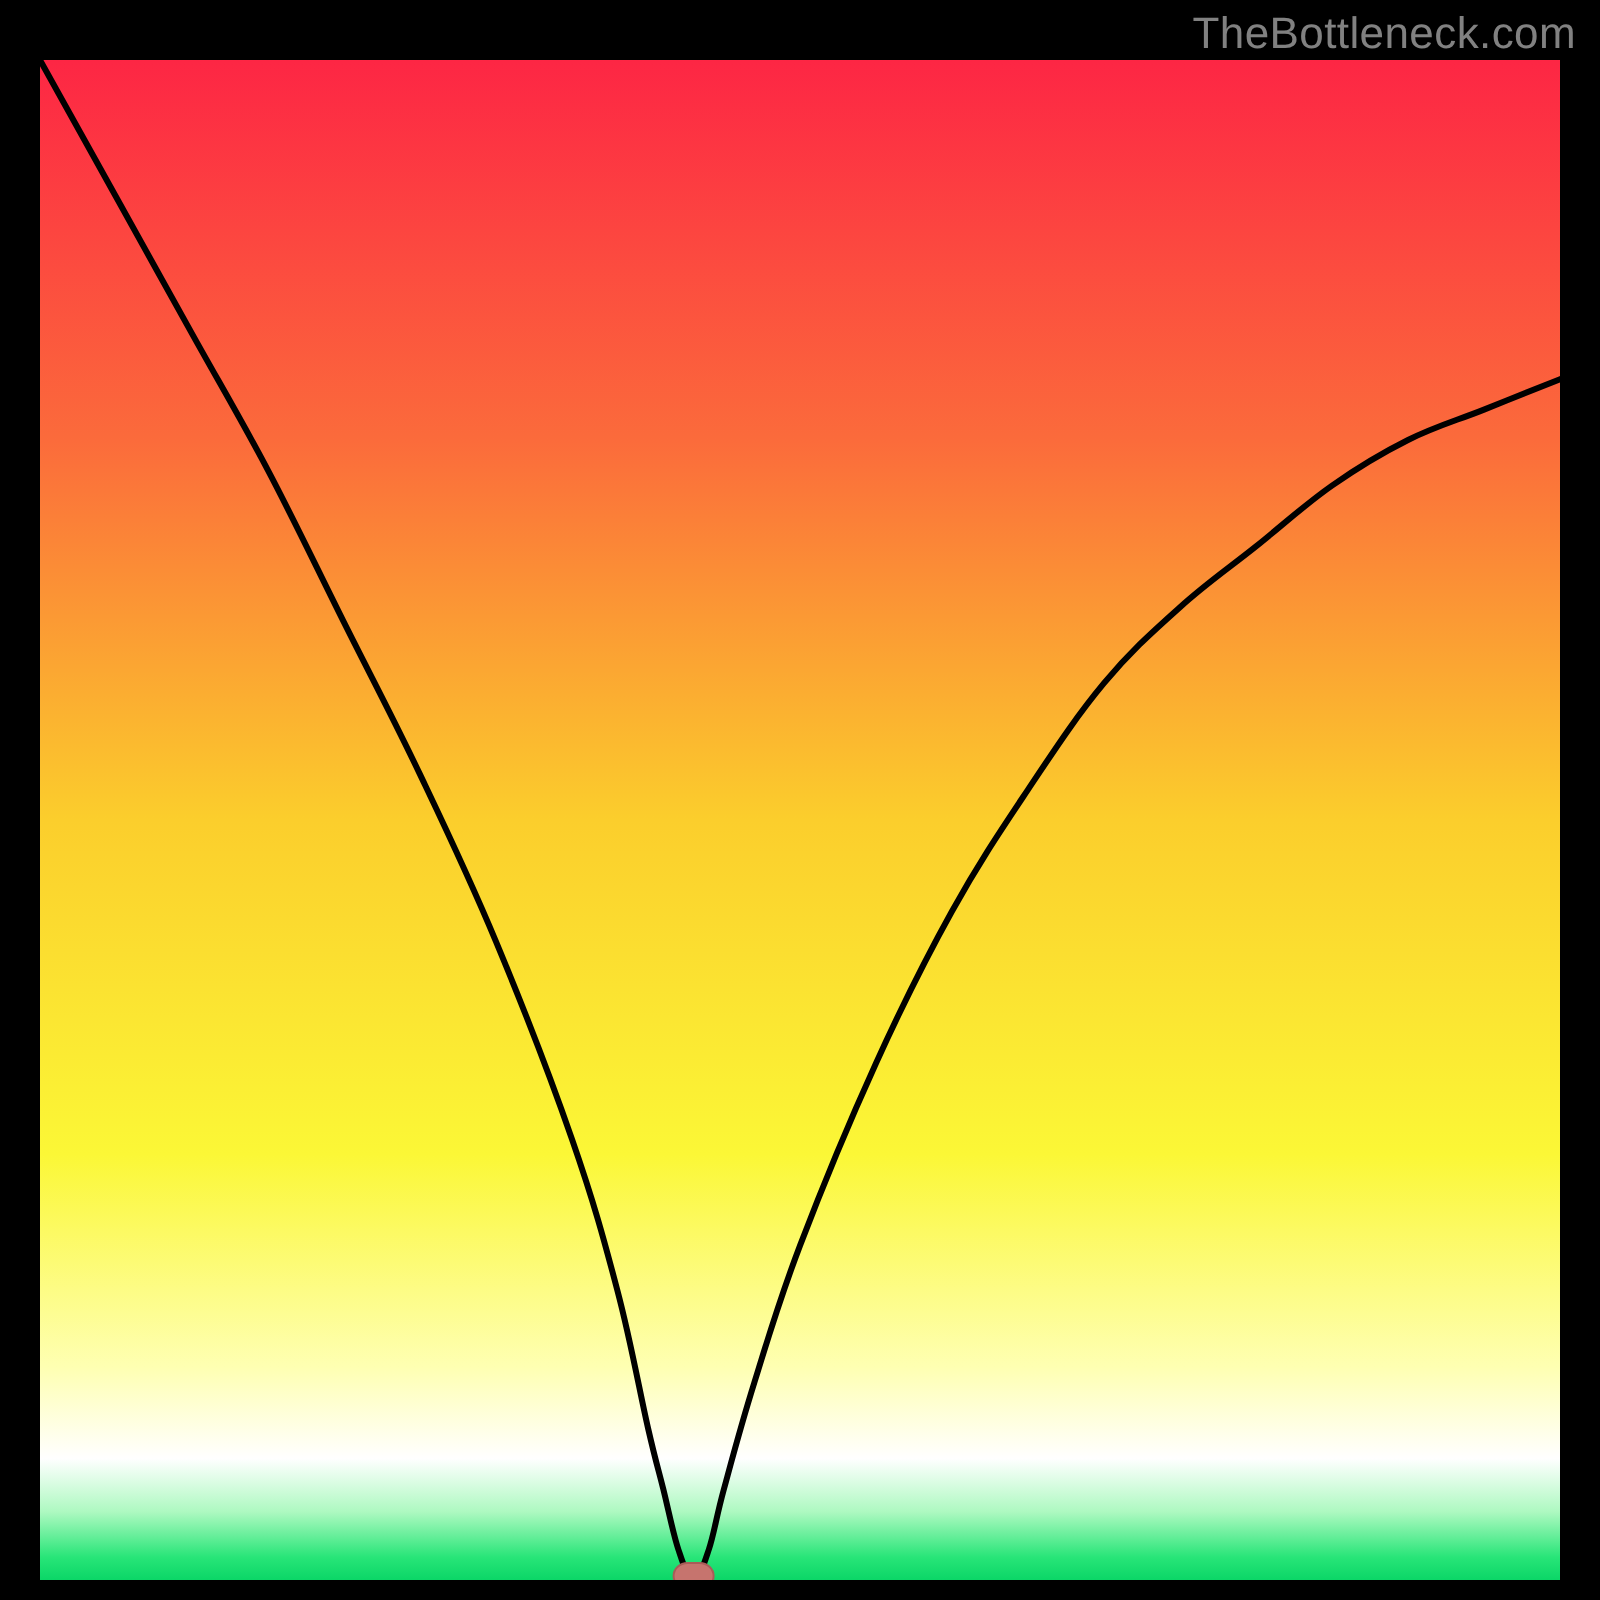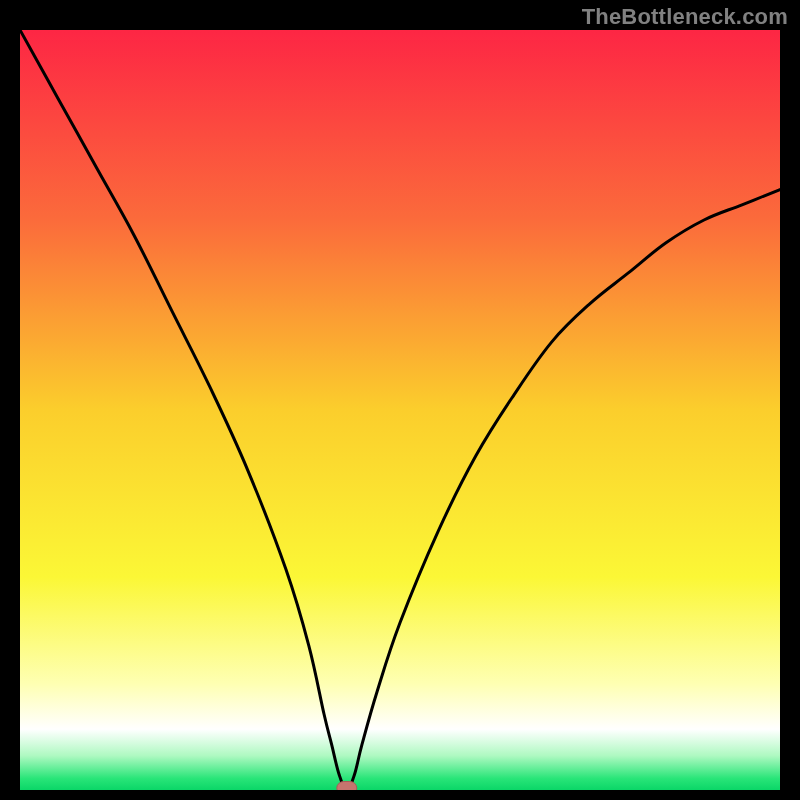--- a/index.html
+++ b/index.html
@@ -15,21 +15,21 @@
     width: 800px;
     height: 800px;
     background: #000;
   }
   .watermark {
     position: absolute;
     top: 4px;
     right: 12px;
     font-family: Arial, Helvetica, sans-serif;
     font-size: 22px;
-    font-weight: 700;
+    font-weight: 400;
     color: #818181;
     letter-spacing: 0.2px;
     pointer-events: none;
   }
   .plot {
     position: absolute;
     left: 20px;
     top: 30px;
     width: 760px;
     height: 760px;

